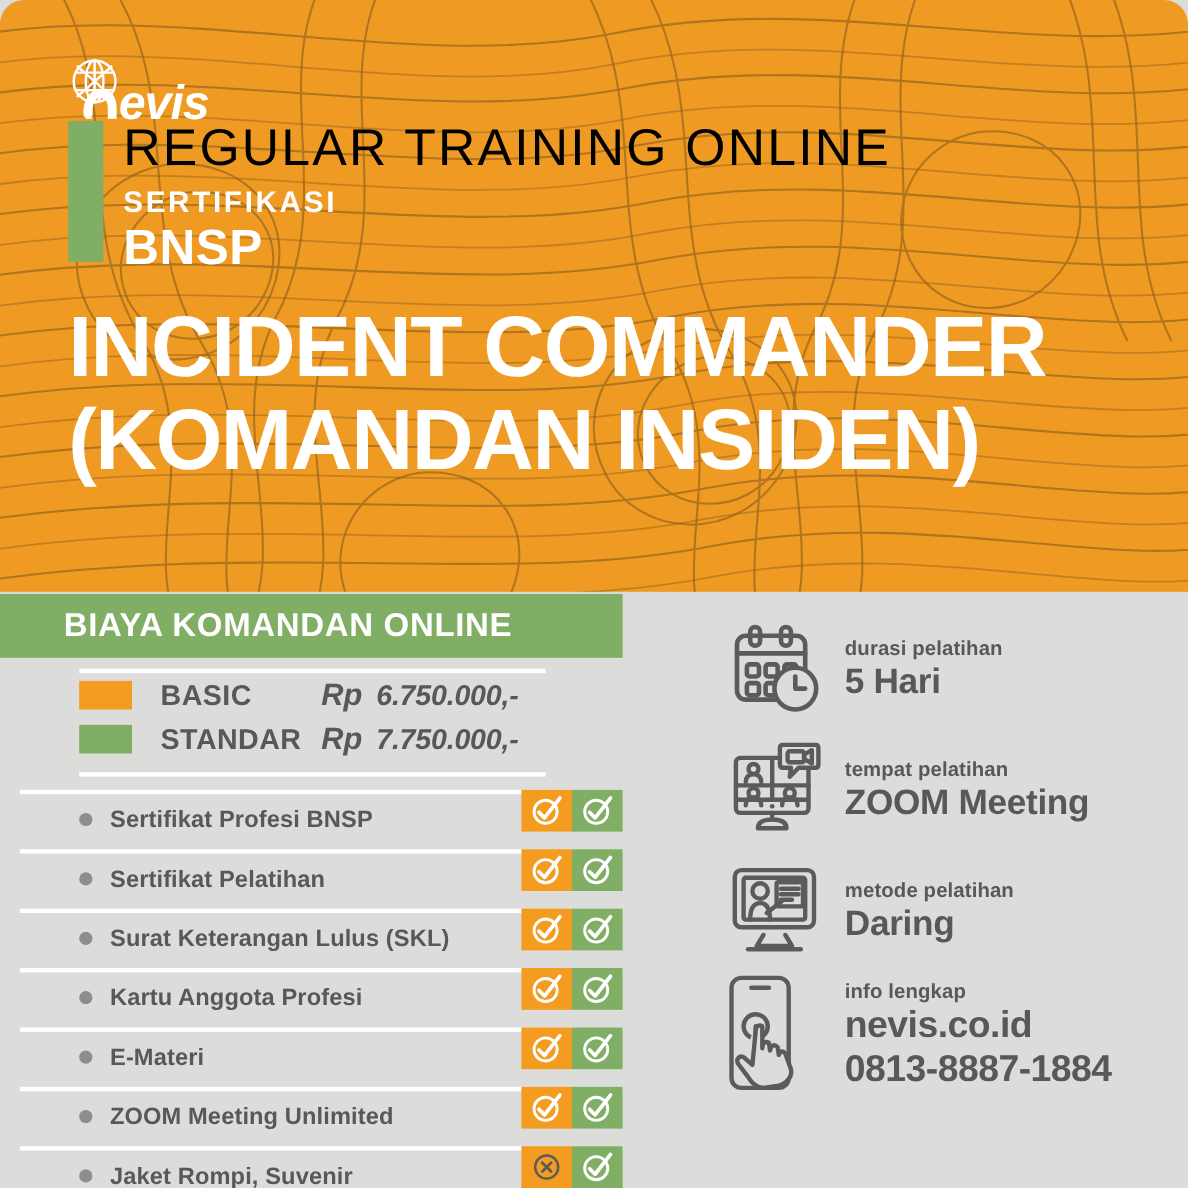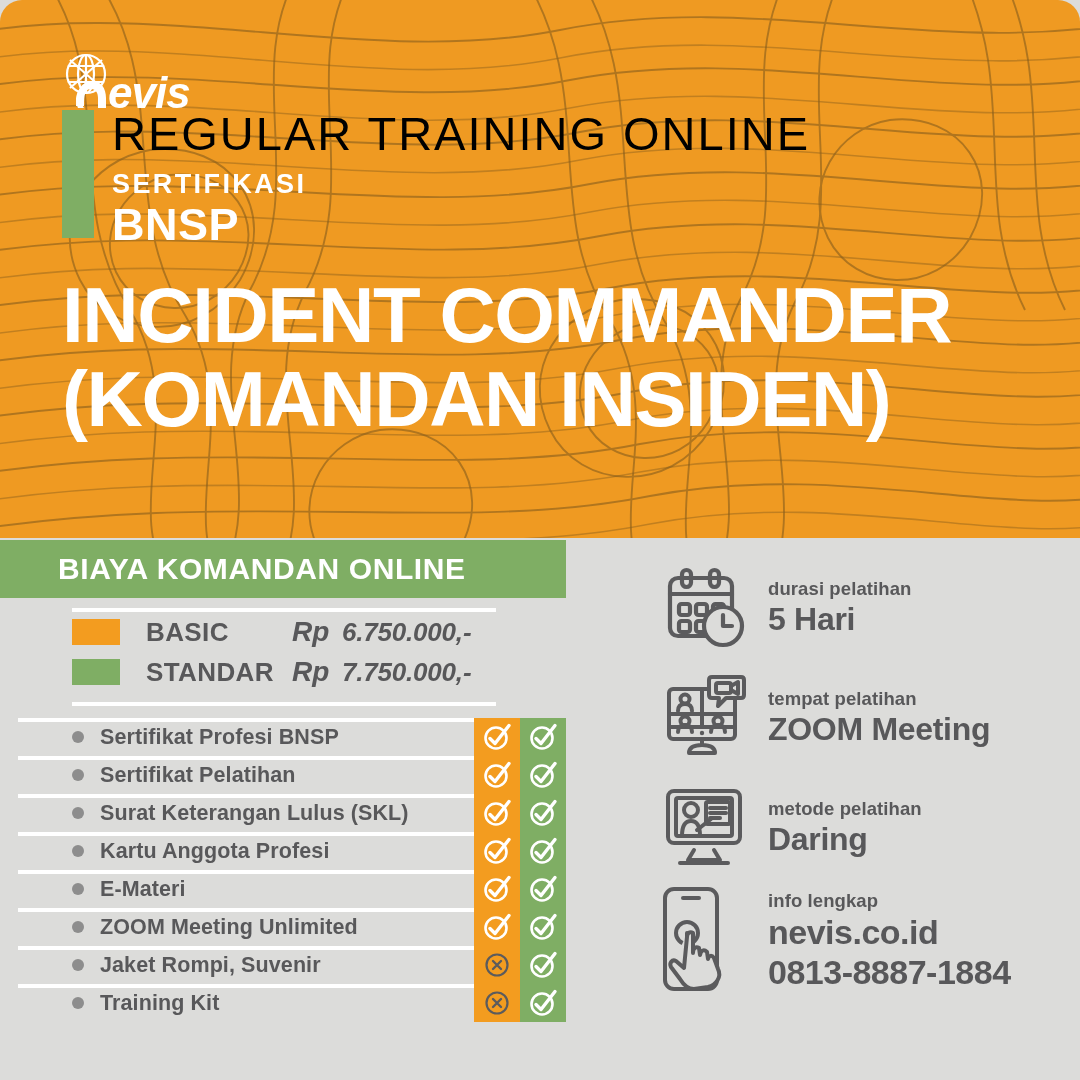--- a/index.html
+++ b/index.html
@@ -76,21 +76,21 @@
     font-size:28px;font-weight:bold;font-style:italic;color:#58585a;
     width:50px;
   }
   .price-val{
     font-size:26px;font-weight:bold;font-style:italic;color:#58585a;
     letter-spacing:-0.2px;
   }
 
   
   .features{position:absolute;left:0;top:718px;width:566px;}
-  .feat-row{position:relative;height:38px;display:flex;align-items:center;}
+  .feat-row{position:relative;height:54px;display:flex;align-items:center;}
   .feat-sep{
     position:absolute;left:18px;top:0;width:548px;height:4px;background:#ffffff;
   }
   .bullet{
     width:12px;height:12px;border-radius:50%;background:#8d8d8d;
     margin-left:72px;flex:0 0 auto;
   }
   .feat-label{
     margin-left:16px;font-size:21.5px;font-weight:bold;color:#58585a;
     letter-spacing:0.1px;white-space:nowrap;

